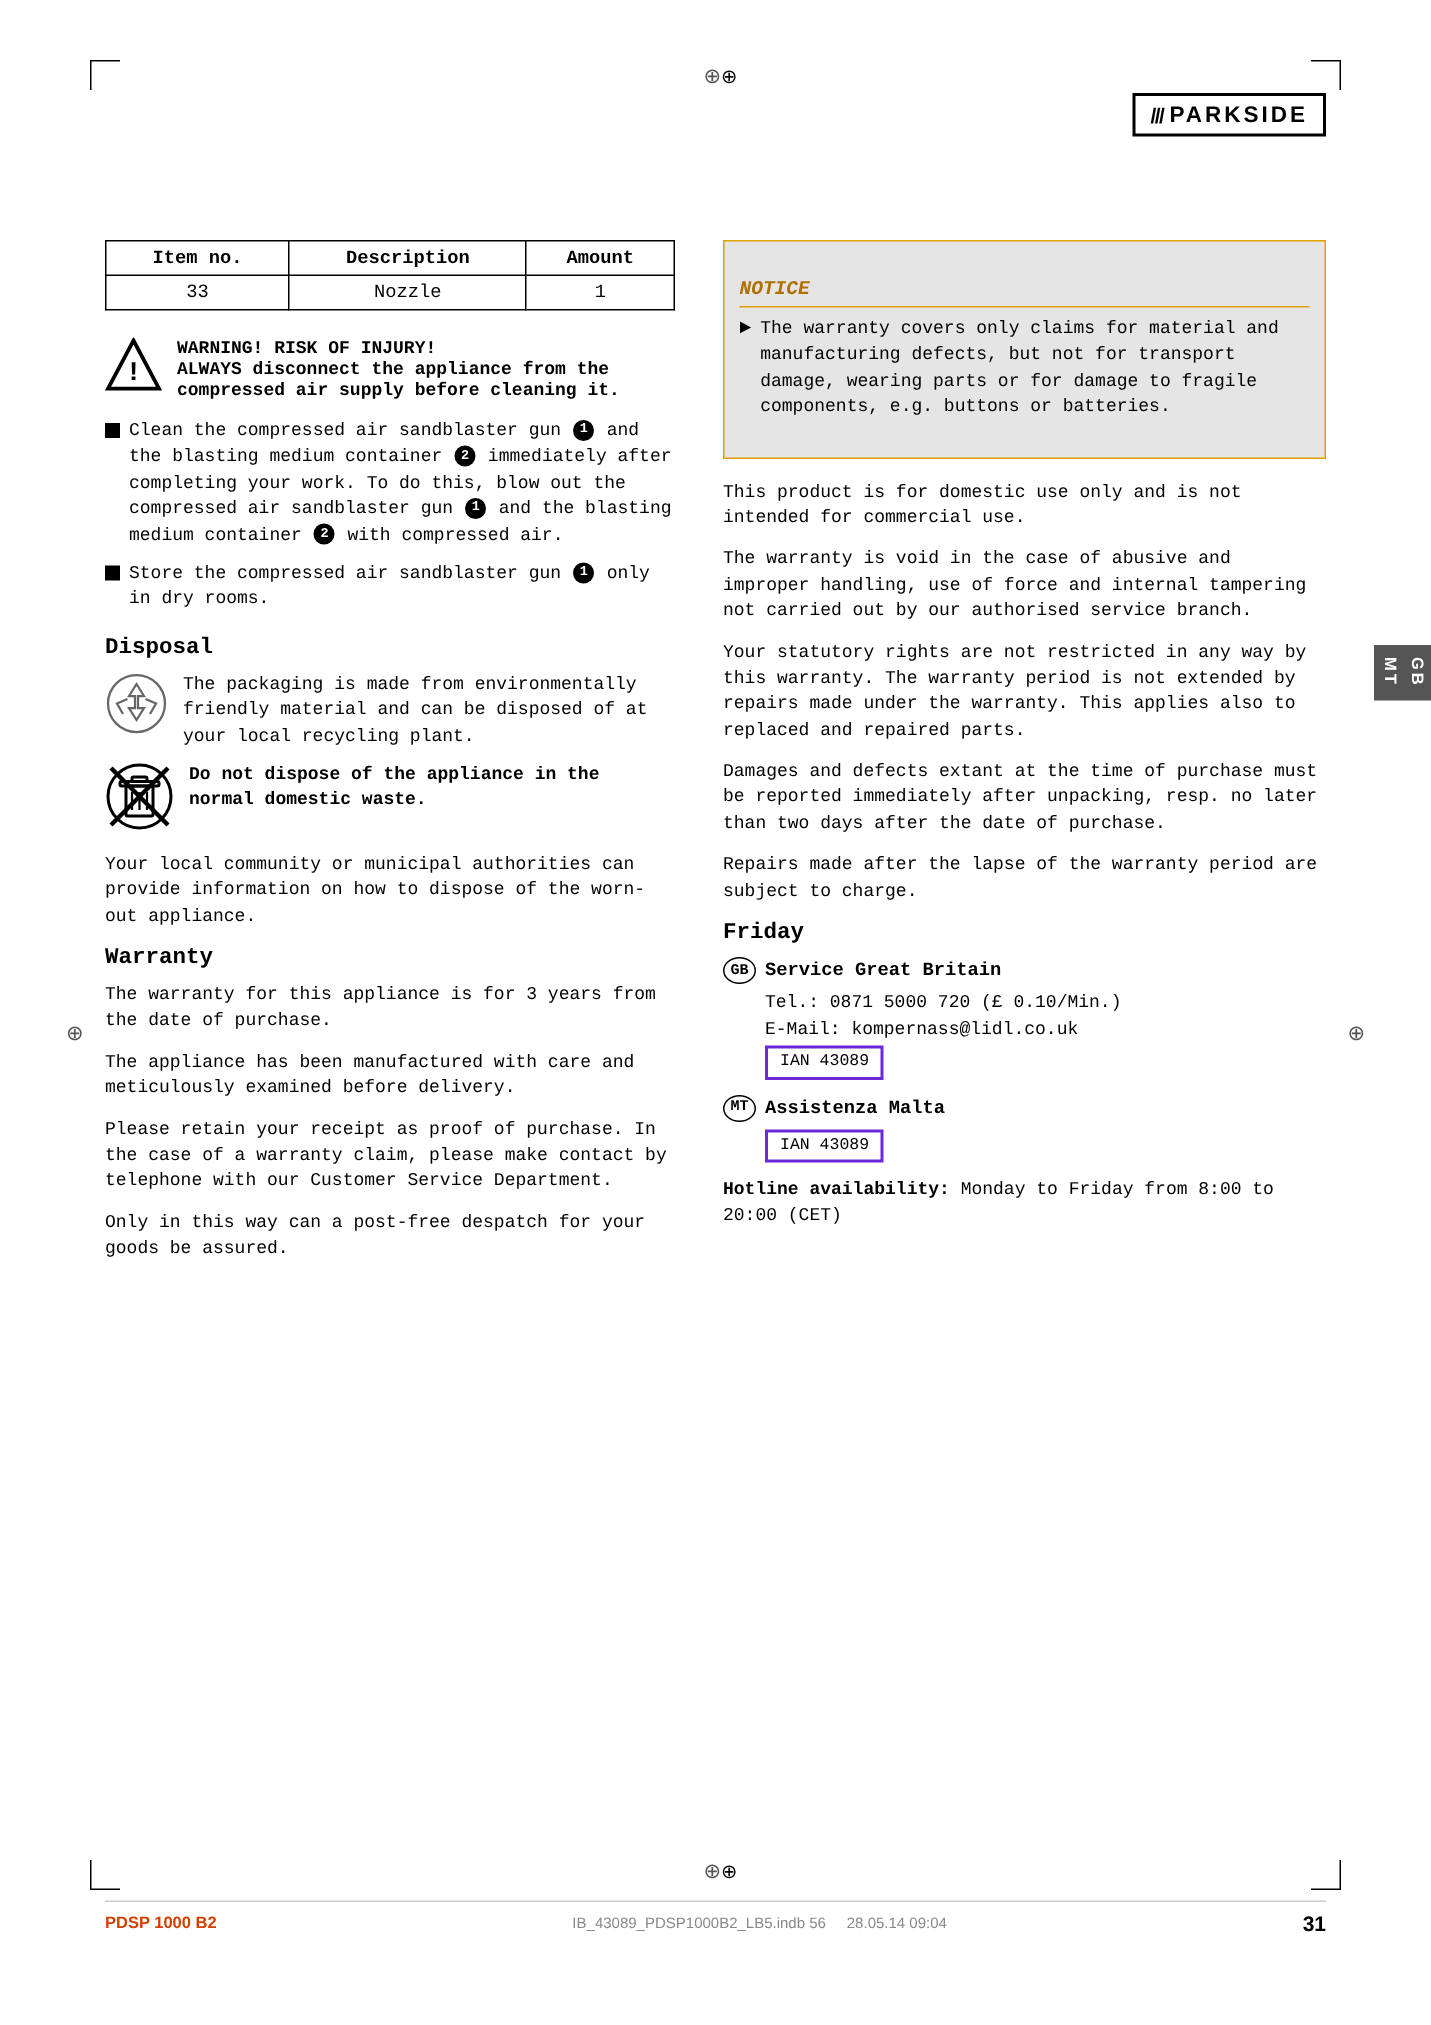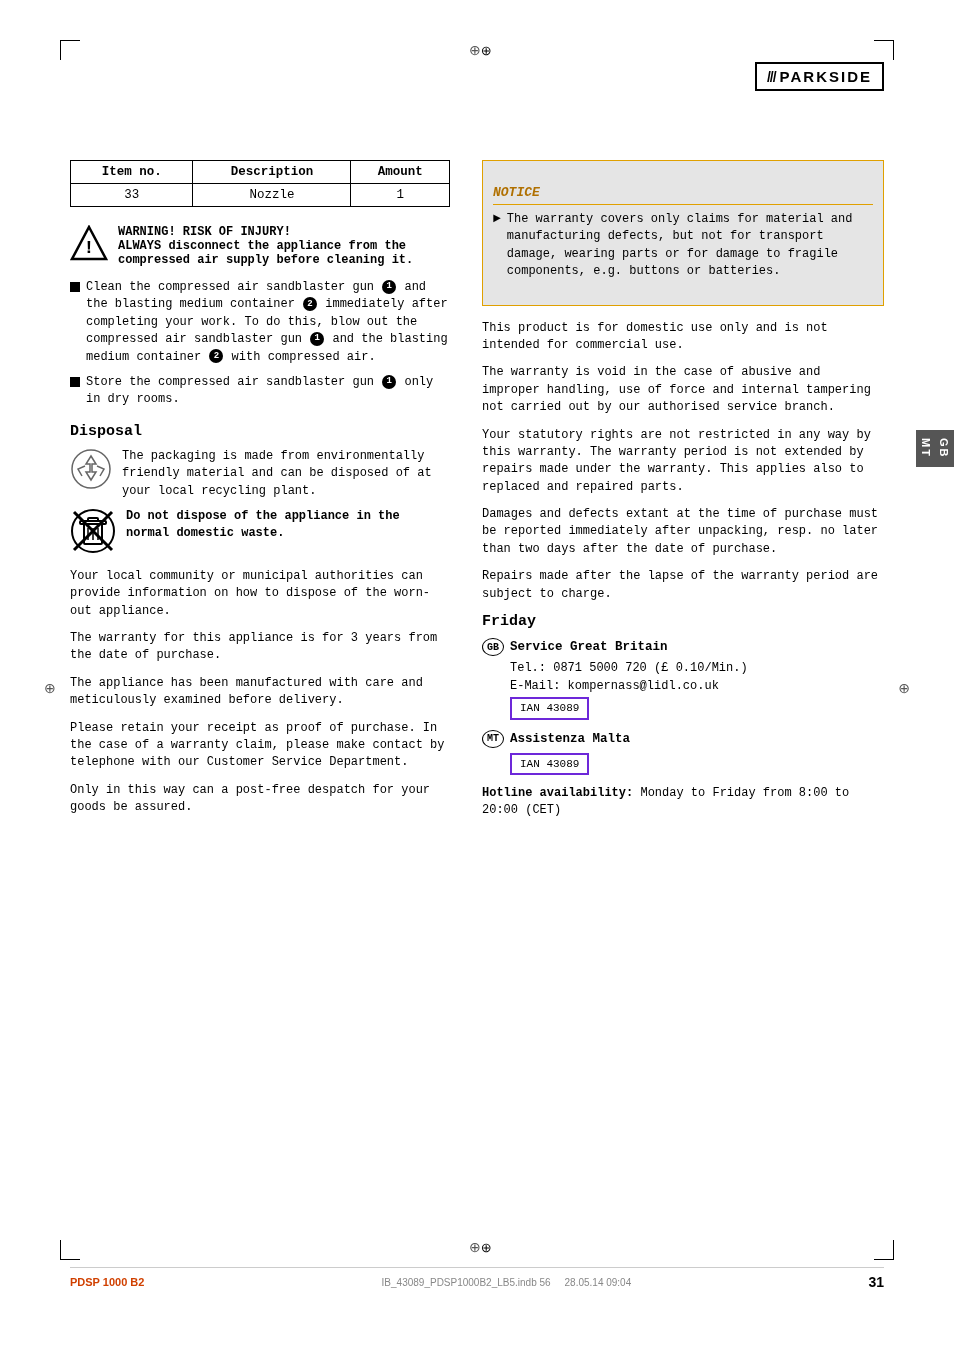--- a/index.html
+++ b/index.html
@@ -440,20 +440,21 @@
             <circle cx="23" cy="23" r="21" fill="none" stroke="#000" stroke-width="2"></circle>
           </svg>
         </div>
         <p class="disposal-text">
           <span class="disposal-bold">Do not dispose of the appliance in the normal domestic waste.</span>
         </p>
       </div>
 
       <p class="para-text">Your local community or municipal authorities can provide information on how to dispose of the worn-out appliance.</p>
 
+      <h2 class="section-title">Warranty</h2>
       <p class="para-text">The warranty for this appliance is for 3 years from the date of purchase.</p>
       <p class="para-text">The appliance has been manufactured with care and meticulously examined before delivery.</p>
       <p class="para-text">Please retain your receipt as proof of purchase. In the case of a warranty claim, please make contact by telephone with our Customer Service Department.</p>
       <p class="para-text">Only in this way can a post-free despatch for your goods be assured.</p>
 
     </div>
 
     <div class="right-col">
 
       <div class="notice-box">

